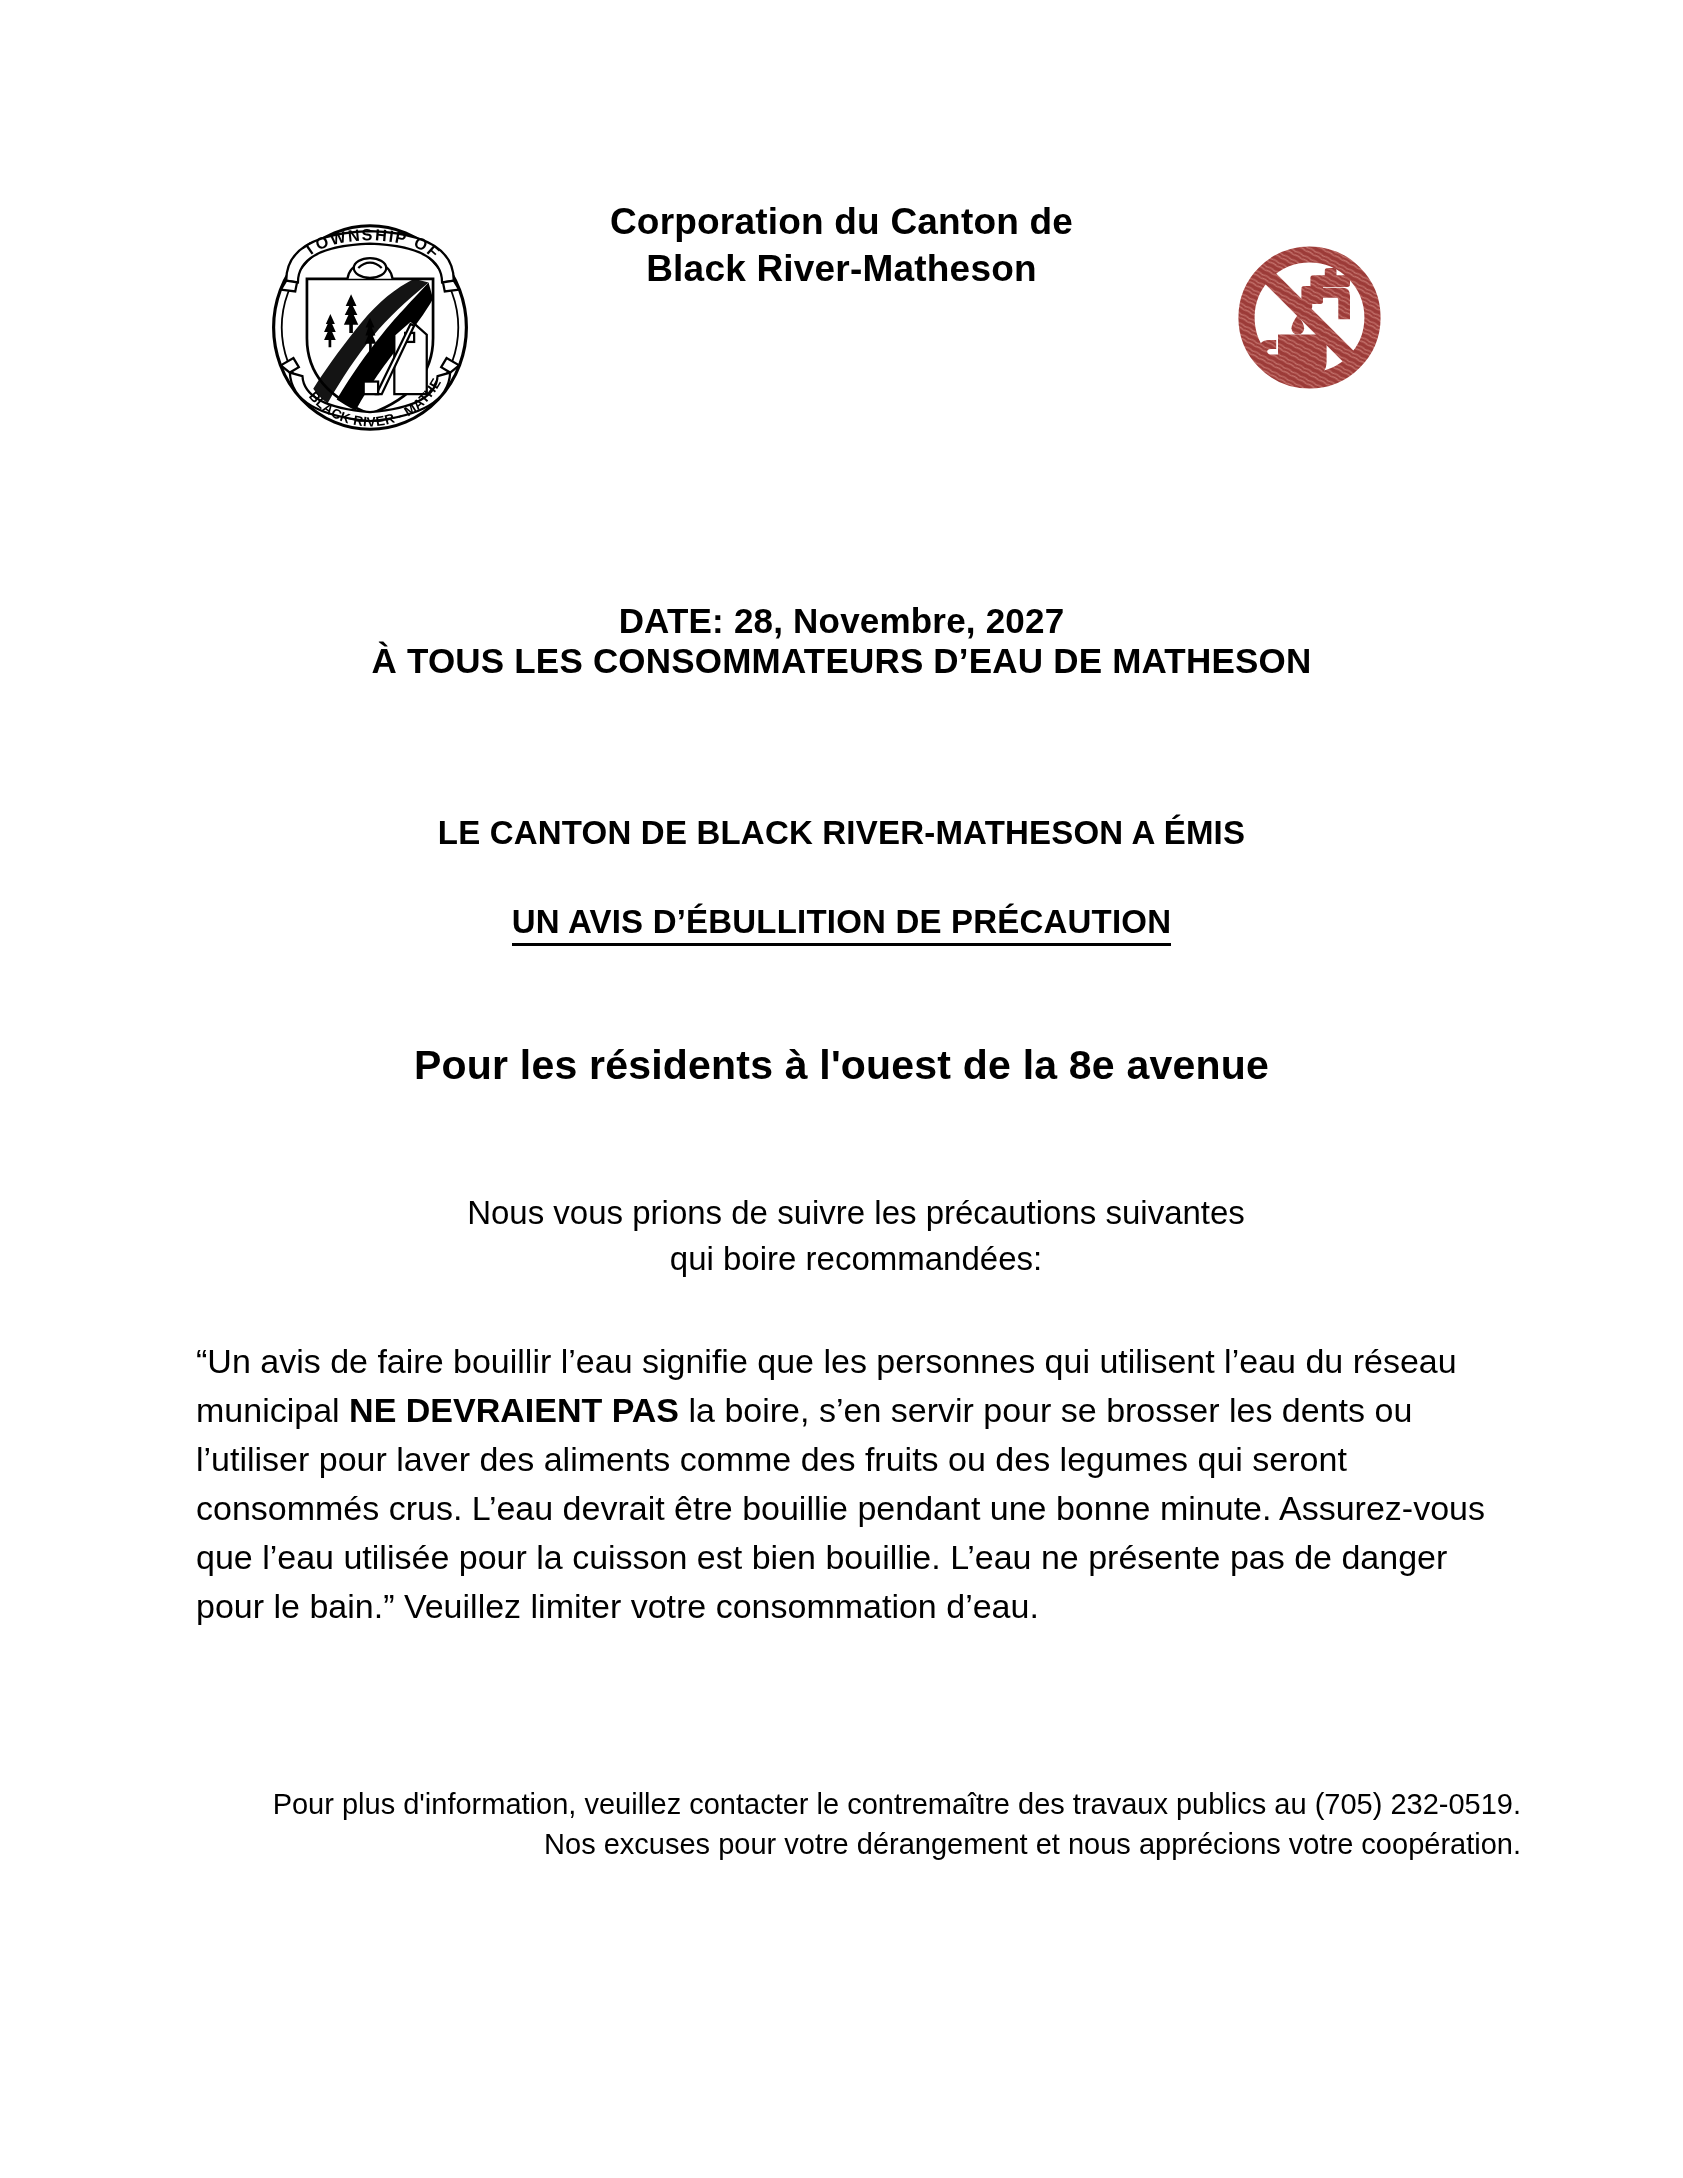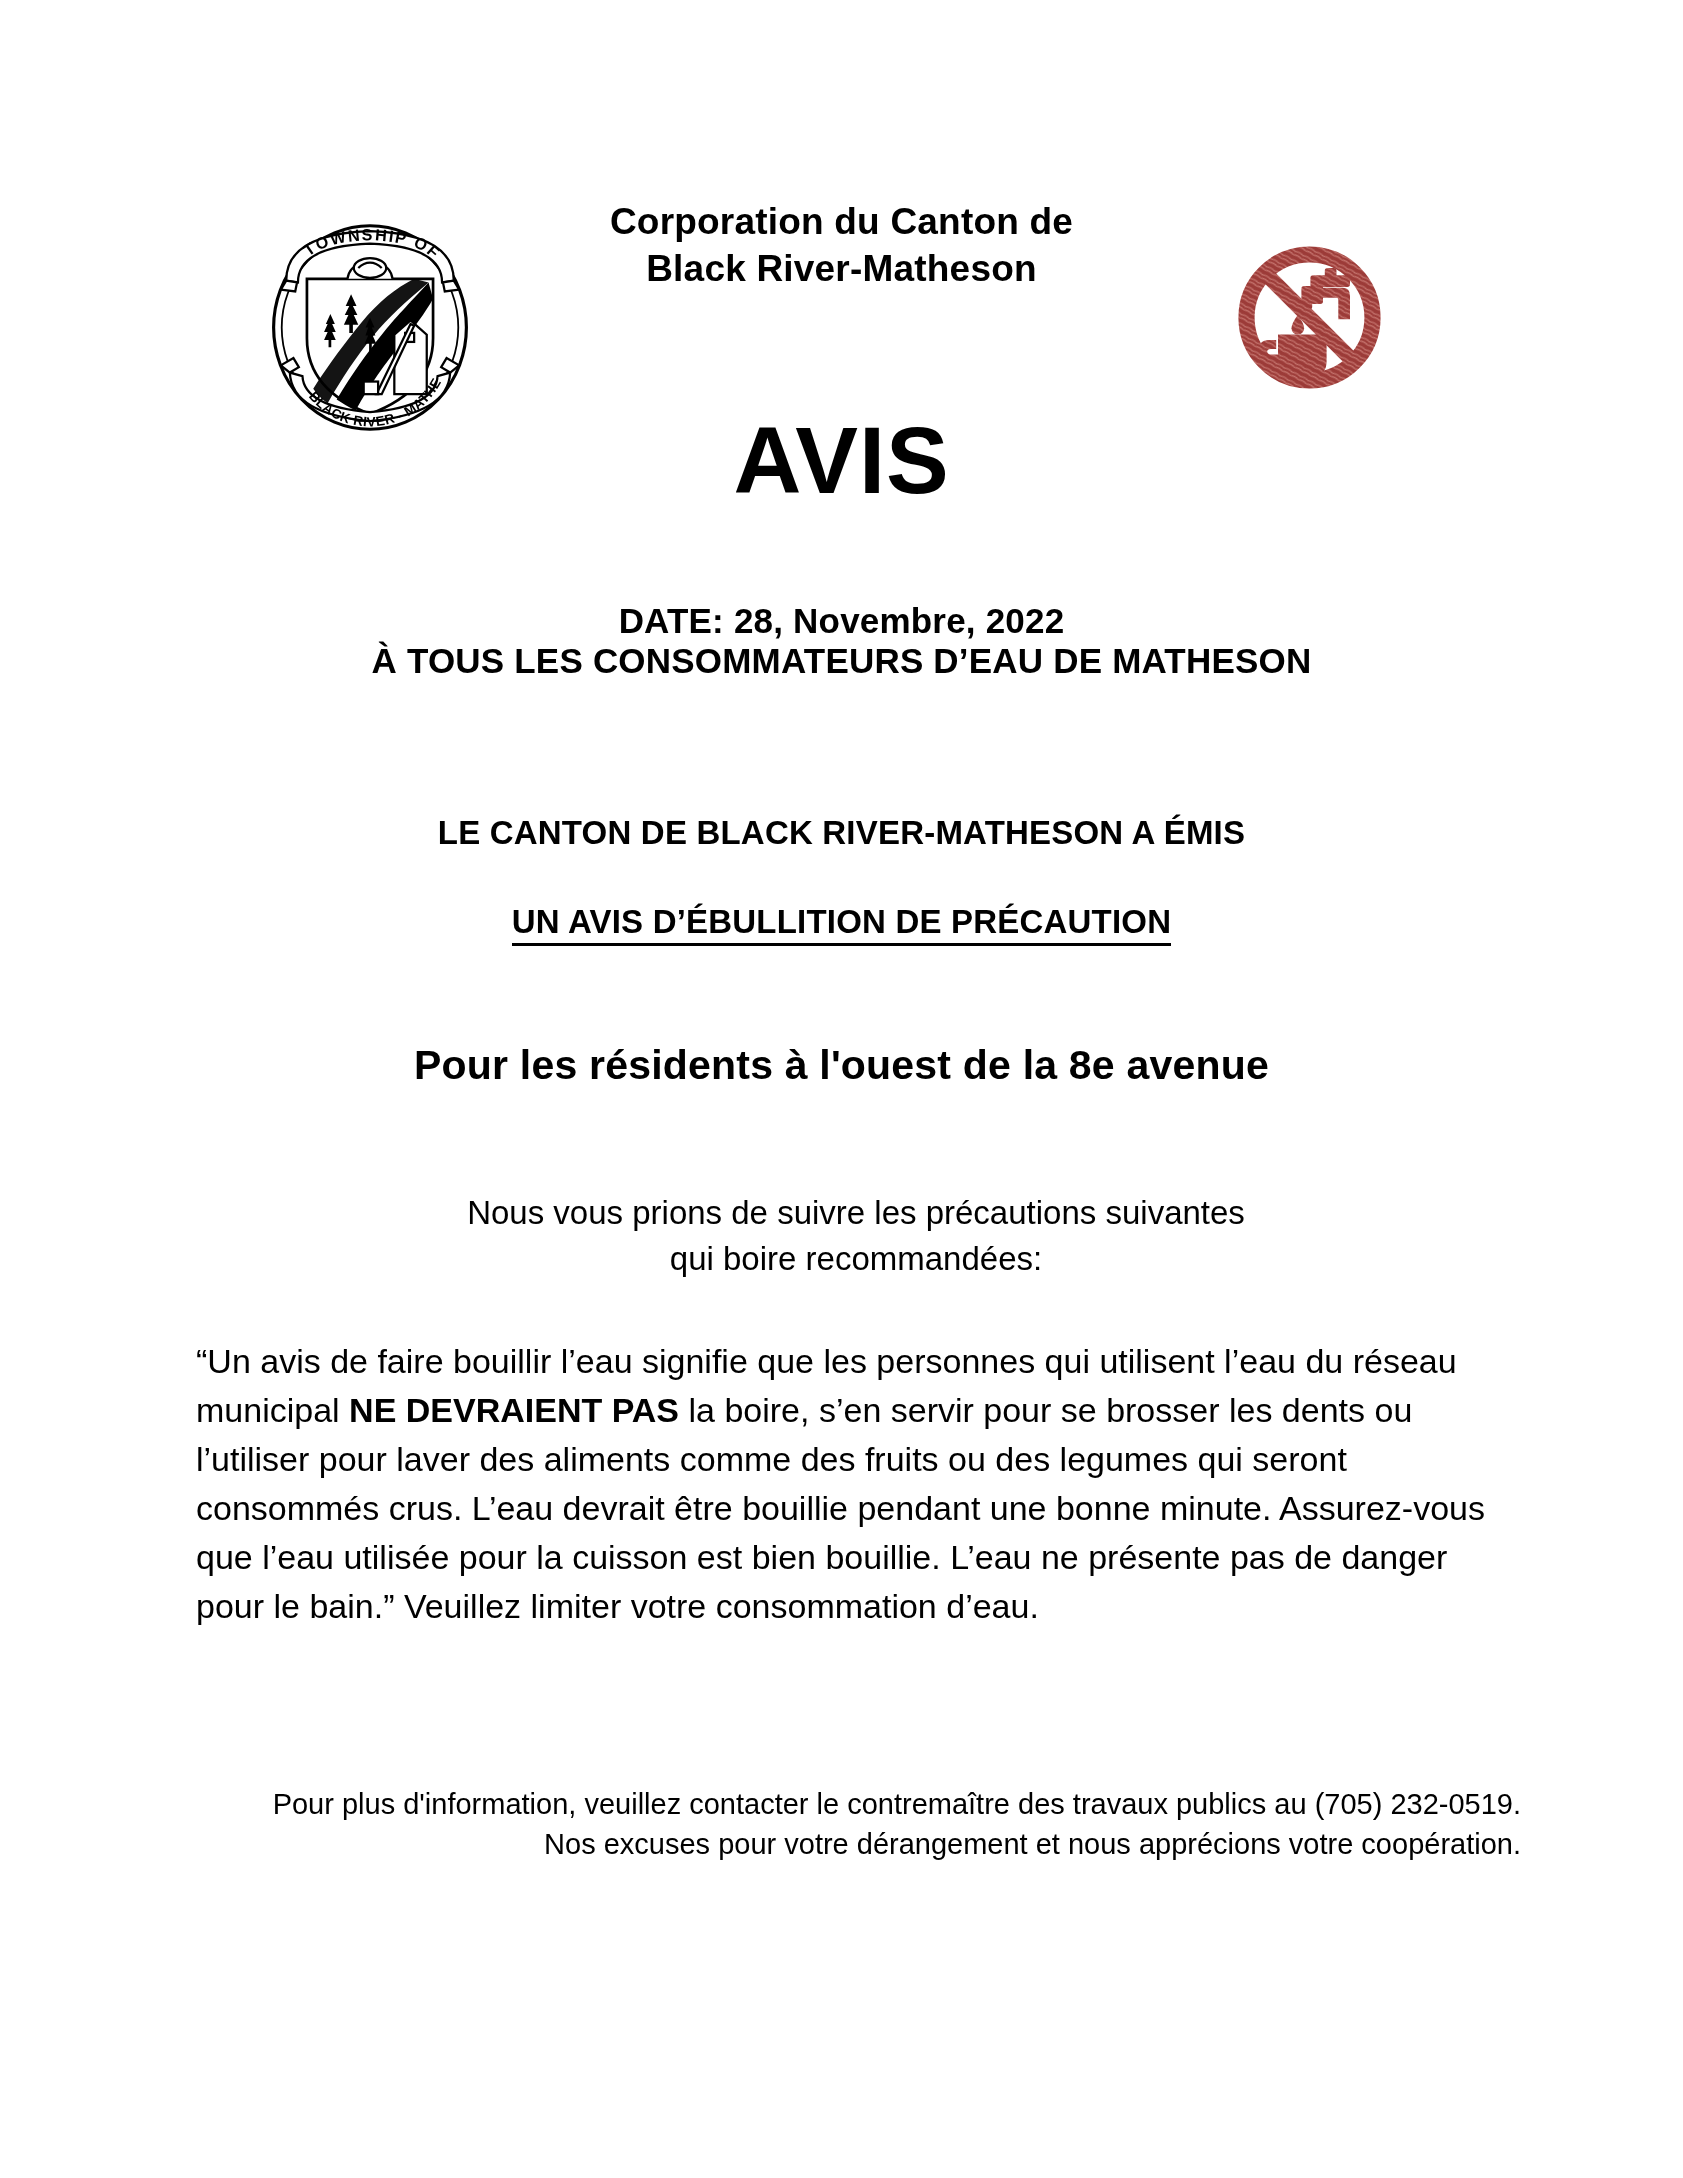--- a/index.html
+++ b/index.html
@@ -207,21 +207,20 @@
           <textPath href="#arcBot" startOffset="8%">BLACK RIVER - MATHESON</textPath>
         </text>
       </svg>
     </div>
 
     <div class="org-title">
       <span class="line">Corporation du Canton de</span>
       <span class="line">Black River-Matheson</span>
     </div>
 
-    <div class="avis-title">AVIS</div>
 
     <div class="warning-icon">
       <svg viewBox="0 0 190 190" xmlns="http://www.w3.org/2000/svg" aria-hidden="true">
         <defs>
           <pattern id="streak" width="10" height="10" patternUnits="userSpaceOnUse" patternTransform="rotate(28)">
             <rect width="10" height="10" fill="#9C3B38"></rect>
             <path d="M0 2 q5 -2 10 0 M0 6 q5 -2 10 0" stroke="#C4726C" stroke-width="1.6" fill="none"></path>
           </pattern>
           <clipPath id="ringClip">
             <path d="M95 16 a79 79 0 1 1 -0.1 0 Z M95 34 a61 61 0 1 0 0.1 0 Z" clip-rule="evenodd"></path>
@@ -244,21 +243,21 @@
 
         <g fill="url(#streak)">
           <path d="M60 114 h54 v30 q0 14 -12 14 h-30 q-12 0 -12 -14 z"></path>
           <path d="M58 120 h-8 q-12 0 -12 13 q0 13 12 13 h10 v-10 h-8 q-4 0 -4 -3 q0 -3 4 -3 h6 z"></path>
         </g>
       </svg>
     </div>
   </div>
 
   <div class="headings">
-    <div class="h-date">DATE: 28, Novembre, 2022</div>
+    <div class="h-date">DATE: 28, Novembre, 2027</div>
     <div class="h-consumers">À TOUS LES CONSOMMATEURS D’EAU DE MATHESON</div>
     <div class="h-issued">LE CANTON DE BLACK RIVER-MATHESON A ÉMIS</div>
     <div class="h-advisory"><span>UN AVIS D’ÉBULLITION DE PRÉCAUTION</span></div>
     <div class="h-area">Pour les résidents à l'ouest de la 8e avenue</div>
   </div>
 
   <div class="intro">
     <span class="line">Nous vous prions de suivre les précautions suivantes</span>
     <span class="line">qui boire recommandées:</span>
   </div>

